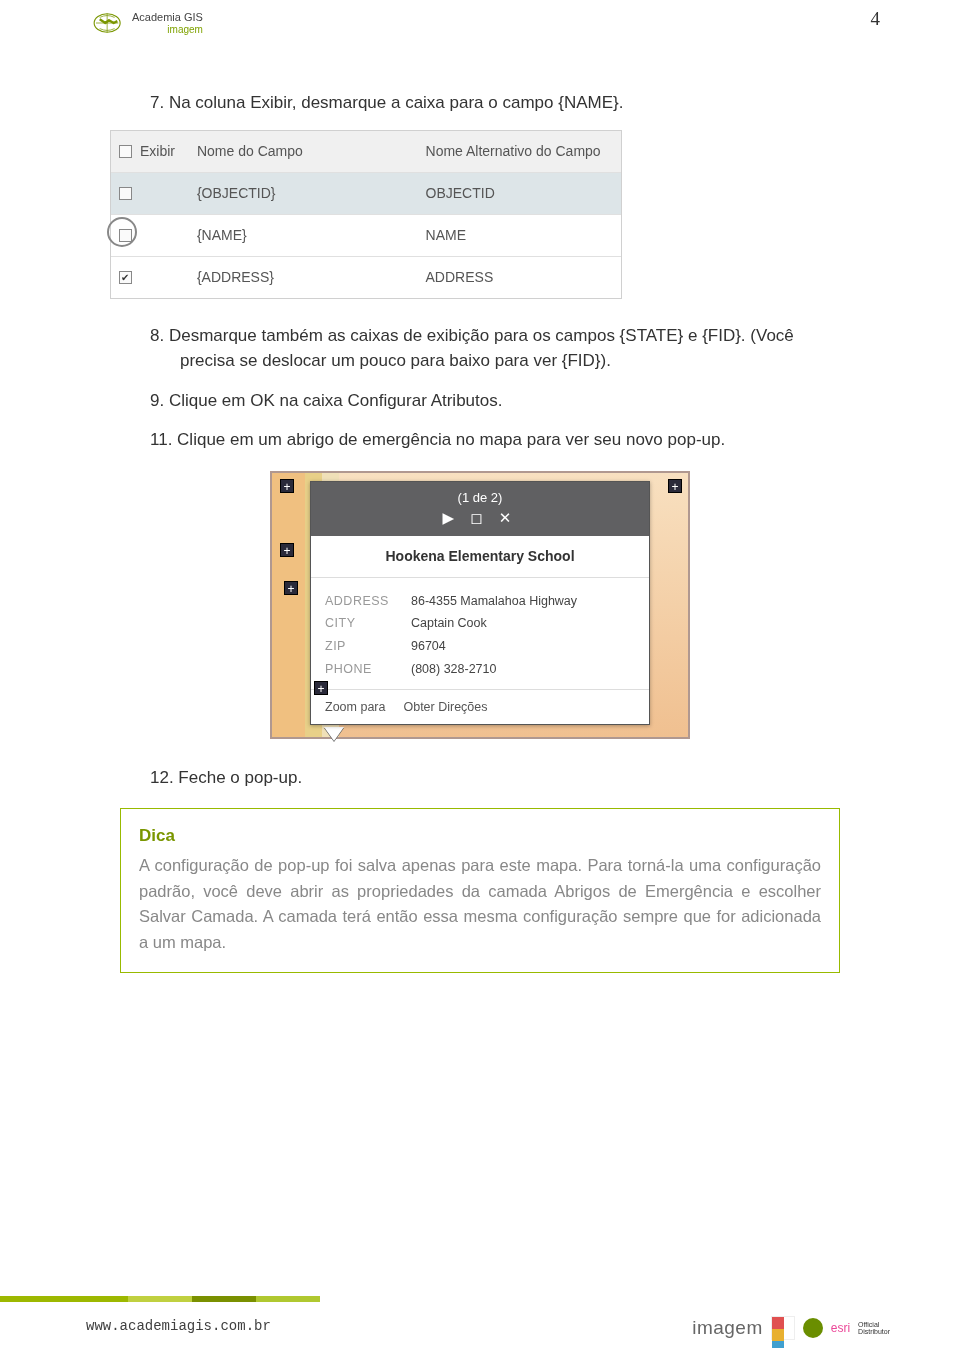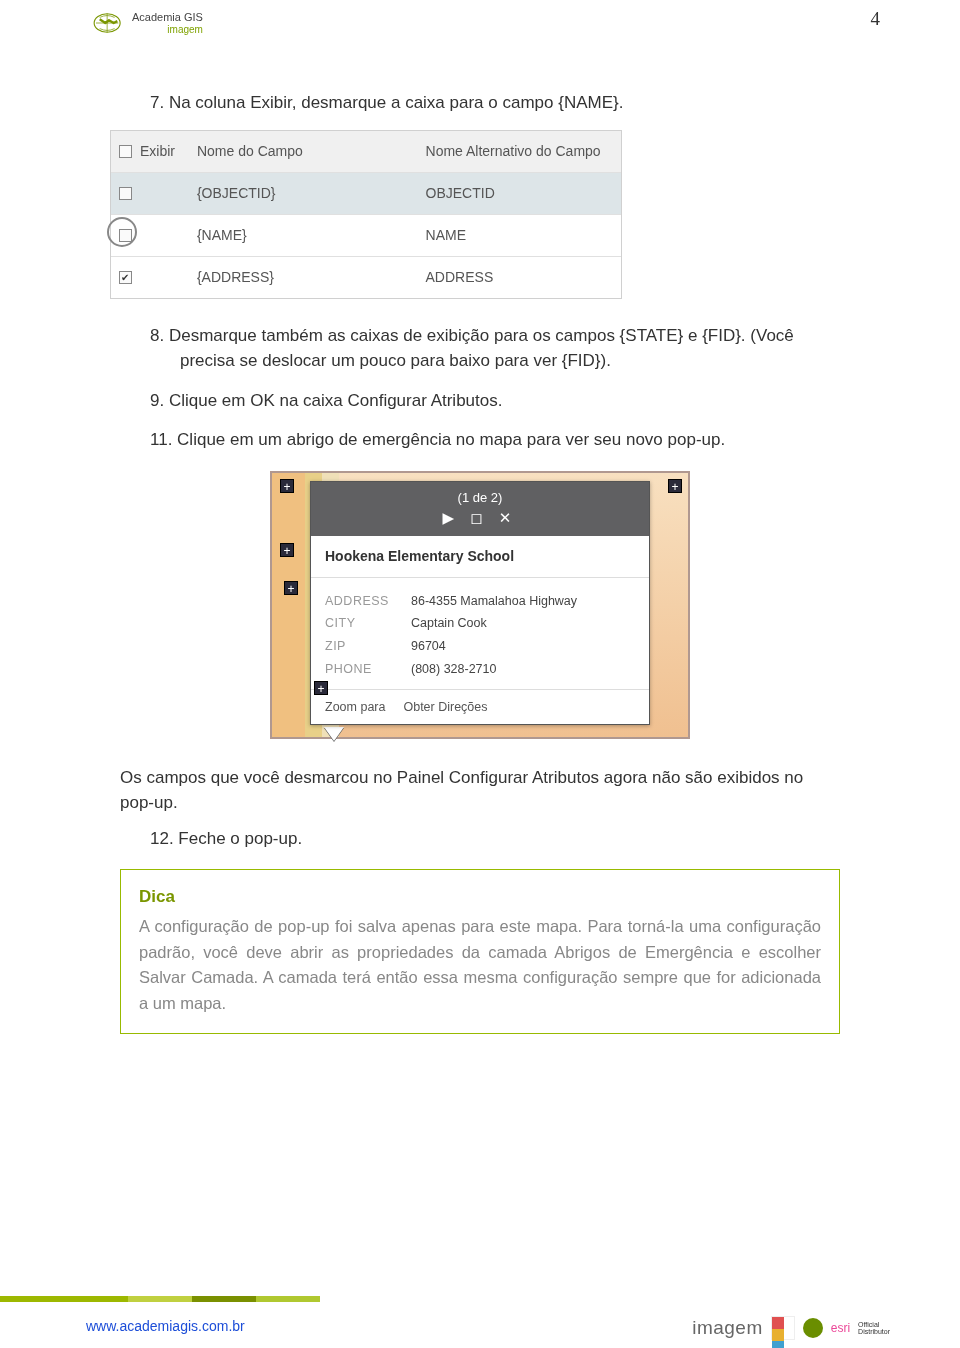--- a/index.html
+++ b/index.html
@@ -73,21 +73,21 @@
     border:10px solid transparent; border-top:14px solid #fff;
     filter: drop-shadow(0 1px 0 #555);
   }
   .popup-img .panel {
     position:relative; margin:8px 38px 28px 38px; background:#fff;
     border:1px solid #555; z-index:2;
     font-size:13px; color:#555;
     box-shadow: 0 1px 4px rgba(0,0,0,0.3);
   }
   .popup-img .phead { background:#606062; color:#fff; padding:6px 10px; font-size:13px; display:flex; justify-content:space-between; align-items:center;flex-direction:column; }
-  .popup-img .ptitle { font-weight:bold; padding:10px 14px; color:#333; font-size:14px; border-bottom:1px solid #ddd; }
+  .popup-img .ptitle { font-weight:bold; padding:10px 14px; color:#333; font-size:14px; border-bottom:1px solid #ddd;text-align:center; }
   .popup-img .pbody { padding:10px 14px 6px; }
   .popup-img .prow { display:flex; margin:4px 0; font-size:12.5px; }
   .popup-img .prow .k { width:86px; color:#999; letter-spacing:0.5px; }
   .popup-img .prow .v { color:#444; }
   .popup-img .pfoot { border-top:1px solid #ddd; padding:8px 14px; font-size:12.5px; color:#555; display:flex; gap:18px; }
   .popup-ctrls { font-size:15px; letter-spacing:6px; color:#fff; }
   .para { margin: 10px 0; }
   .dica-box {
     border: 1.5px solid #98ba00;
     margin: 18px 0 0 0;
@@ -102,21 +102,21 @@
     font-family: Arial, sans-serif;
   }
 
   .footer {
     position: absolute; bottom: 0; left: 0; right: 0; height: 56px;
   }
   .footer .bar {
     position:absolute; bottom:46px; left:0; height:6px; width:320px;
     background: linear-gradient(90deg,#9db800 0 40%,#c0d040 40% 60%,#7a9000 60% 80%,#b0c830 80% 100%);
   }
-  .footer .url { position:absolute; bottom:14px; left:86px; color:#1d4ed8; font-size:14px; font-family:Liberation Sans, sans-serif; }
+  .footer .url { position:absolute; bottom:14px; left:86px; color:#404040; font-size:14px; font-family:Liberation Mono, monospace; }
   .footer .rlogo {
     position:absolute; bottom:8px; right:70px; display:flex; align-items:center; gap:8px;
     font-family: Arial, sans-serif; color:#555;
   }
   .footer .imagem-sq {
     display:flex; width:24px; height:24px; background:#fff; border:1px solid #eee;
     flex-wrap:wrap;
   }
   .footer .imagem-sq span { width:12px; height:12px; }
   .footer .imagem-txt { font-size:19px; color:#666; letter-spacing:0.5px; }
@@ -215,21 +215,20 @@
           </div>
       </div>
       <div class="pfoot">
         <span>Zoom para</span>
         <span>Obter Direções</span>
       </div>
     </div>
     <div class="tri"></div>
   </div>
 
-  <div class="para">Os campos que você desmarcou no Painel Configurar Atributos agora não são exibidos no pop-up.</div>
 
   <div class="list-item">12. Feche o pop-up.</div>
 
   <div class="dica-box">
     <div class="dica-head">Dica</div>
     <div>A configuração de pop-up foi salva apenas para este mapa. Para torná-la uma configuração padrão, você deve abrir as propriedades da camada Abrigos de Emergência e escolher Salvar Camada. A camada terá então essa mesma configuração sempre que for adicionada a um mapa.</div>
   </div>
 
 </div>
 

